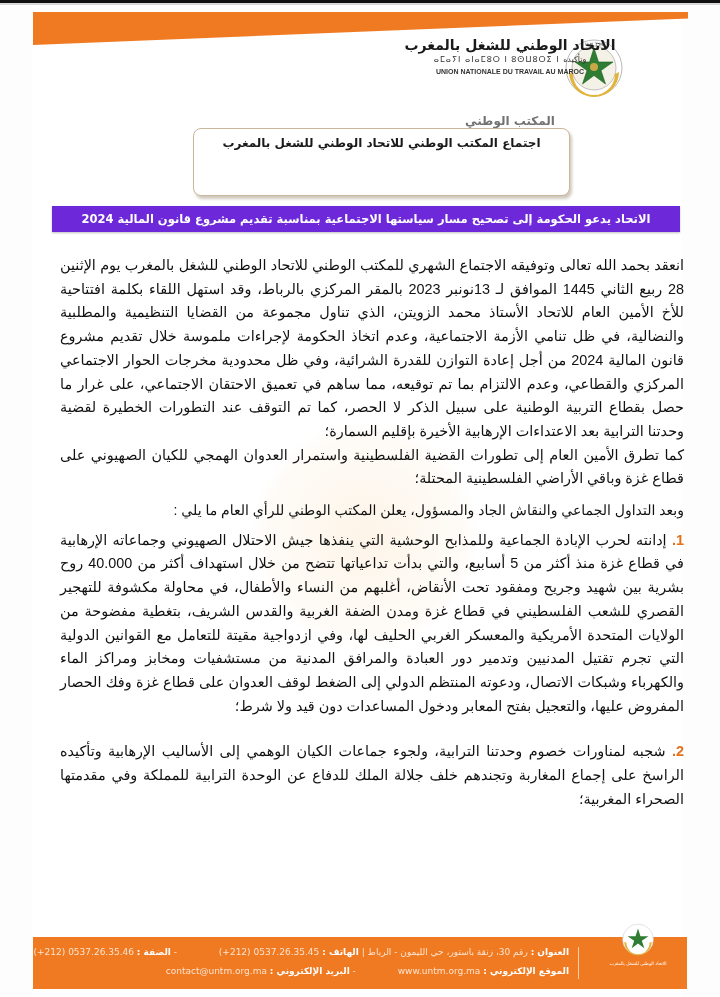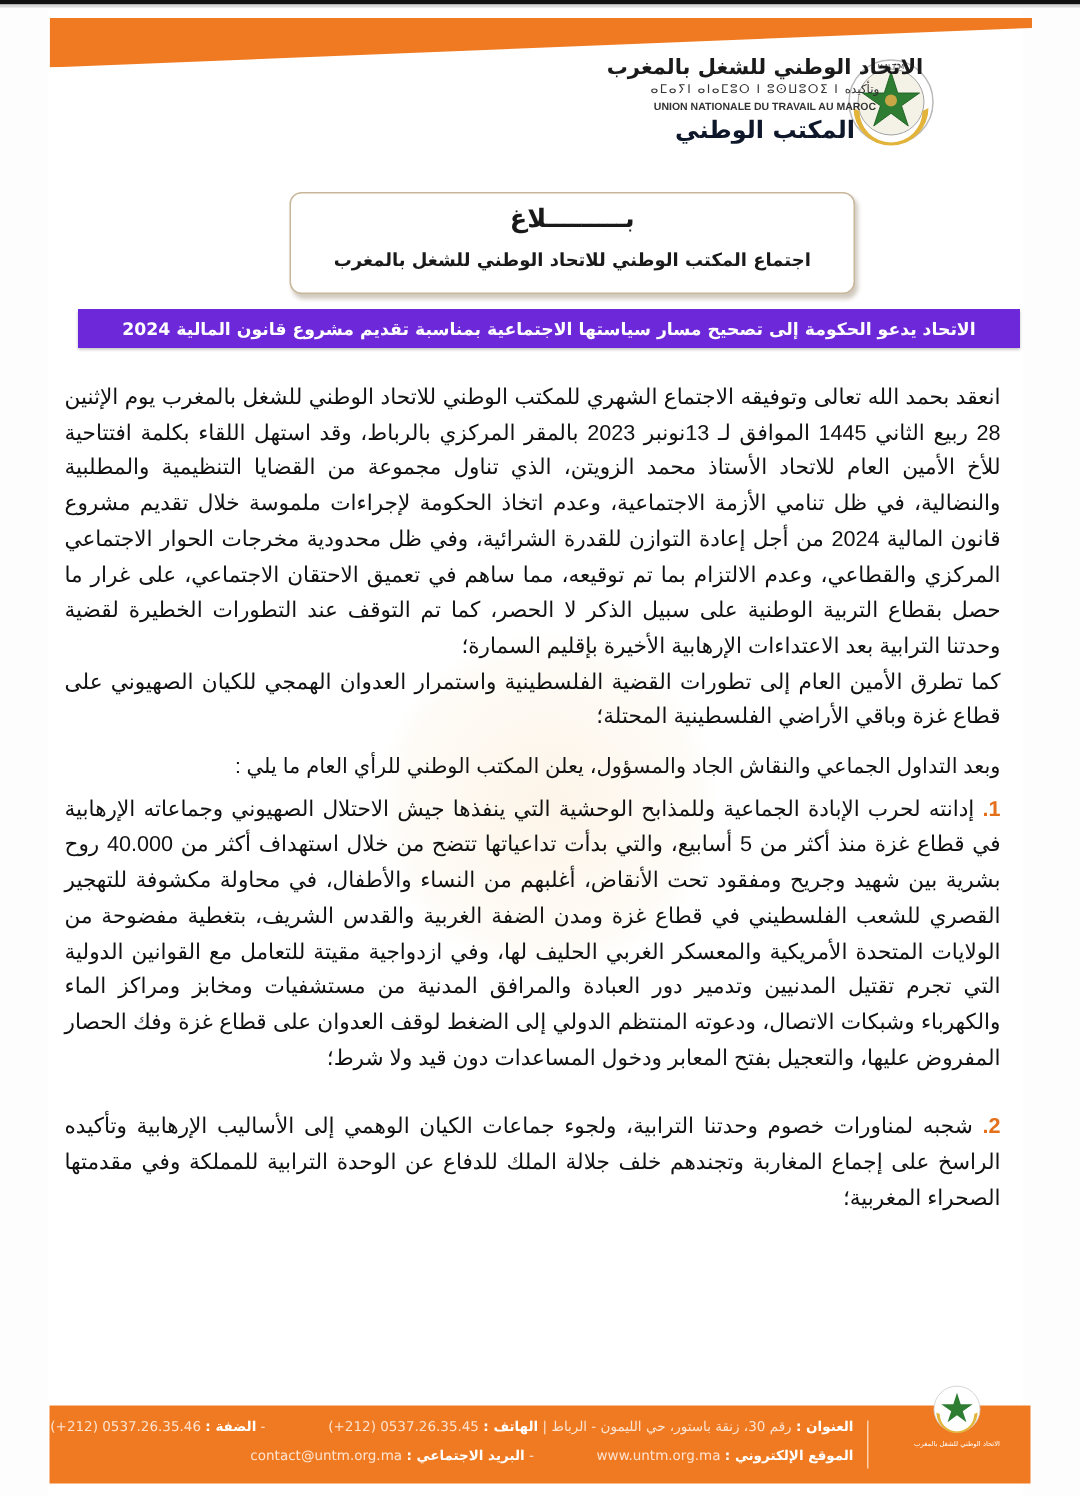--- a/index.html
+++ b/index.html
@@ -17,38 +17,38 @@
     position: absolute; left: 33px; top: 12px; width: 655px; height: 33px;
     background: #f07a22;
     clip-path: polygon(0 0, 100% 0, 100% 20%, 0 100%);
   }
   .header-right {
     position: absolute; right: 100px; top: 36px; width: 220px; text-align: center; direction: rtl;
   }
   .org-ar { font-family: "DejaVu Sans", sans-serif; font-weight: bold; font-size: 14px; color: #1a1a1a; line-height: 18px; }
   .org-tf { font-family: "DejaVu Sans", sans-serif; font-size: 8px; color: #333; letter-spacing: 1px; line-height: 12px; direction: ltr; }
   .org-fr { font-family: "Liberation Sans", sans-serif; font-size: 7px; color: #333; line-height: 11px; direction: ltr; font-weight: bold; }
-  .org-bureau { font-family: "DejaVu Sans", sans-serif; font-size: 16px; font-weight: bold; color: #0f172a; line-height: 20px; }
+  .org-bureau { font-family: "DejaVu Sans", sans-serif; font-size: 12px; font-weight: bold; color: #737373; line-height: 20px; margin-top: 34px; }
   .logo { position: absolute; left: 563px; top: 38px; width: 62px; height: 62px; }
   .title-box {
     position: absolute; left: 193px; top: 128px; width: 375px; height: 66px;
     border: 1.5px solid #c8b79a; border-radius: 8px;
     box-shadow: 2px 3px 3px rgba(120,100,70,0.35);
     background: #fff; text-align: center; direction: rtl;
   }
   .title-word { font-family: "DejaVu Sans", sans-serif; font-weight: bold; font-size: 17px; line-height: 26px; margin-top: 4px; letter-spacing: 3px; }
   .title-main { font-family: "DejaVu Sans", sans-serif; font-weight: bold; font-size: 12px; line-height: 28px; }
   .subtitle-bar {
     position: absolute; left: 52px; top: 206px; width: 628px; height: 26px;
     background: #6d28d9; color: #fff; direction: rtl; text-align: center;
     font-family: "DejaVu Sans", sans-serif; font-weight: bold; font-size: 11.5px; line-height: 26px;
     box-shadow: 0 1px 2px rgba(0,0,0,0.25);
   }
   .body-text {
-    position: absolute; left: 43px; top: 254px; width: 624px; direction: rtl; text-align: justify;
+    position: absolute; left: 60px; top: 254px; width: 624px; direction: rtl; text-align: justify;
     font-family: "Liberation Sans", sans-serif; font-size: 14.4px; line-height: 23.7px; color: #111;
   }
   .body-text p { margin: 0; }
   .body-text .bold-line { font-weight: normal; margin-top: 8px; margin-bottom: 6px; font-size: 14px; }
   .body-text .item { margin-top: 2px; }
   .body-text .item2 { margin-top: 22px; }
   .num { color: #e5701c; font-weight: bold; }
   .watermark {
     position: absolute; left: 250px; top: 420px; width: 230px; height: 230px; border-radius: 50%;
     background: radial-gradient(circle, rgba(250,225,190,0.35) 0%, rgba(250,230,200,0.15) 60%, rgba(255,255,255,0) 70%);
@@ -91,21 +91,20 @@
 </svg>
 
 <div class="header-right">
   <div class="org-ar">الاتحاد الوطني للشغل بالمغرب</div>
   <div class="org-tf">ⴰⵎⴰⵢⵏ ⴰⵏⴰⵎⵓⵔ ⵏ ⵓⵙⵡⵓⵔⵉ ⵏ وتأكيده</div>
   <div class="org-fr">UNION NATIONALE DU TRAVAIL AU MAROC</div>
   <div class="org-bureau">المكتب الوطني</div>
 </div>
 
 <div class="title-box">
-  <div class="title-word">بـــــــــلاغ</div>
   <div class="title-main">اجتماع المكتب الوطني للاتحاد الوطني للشغل بالمغرب</div>
 </div>
 
 <div class="subtitle-bar">الاتحاد يدعو الحكومة إلى تصحيح مسار سياستها الاجتماعية بمناسبة تقديم مشروع قانون المالية 2024</div>
 
 <div class="watermark"></div>
 
 <div class="body-text">
   <p>انعقد بحمد الله تعالى وتوفيقه الاجتماع الشهري للمكتب الوطني للاتحاد الوطني للشغل بالمغرب يوم الإثنين 28 ربيع الثاني 1445 الموافق لـ 13نونبر 2023 بالمقر المركزي بالرباط، وقد استهل اللقاء بكلمة افتتاحية للأخ الأمين العام للاتحاد الأستاذ محمد الزويتن، الذي تناول مجموعة من القضايا التنظيمية والمطلبية والنضالية، في ظل تنامي الأزمة الاجتماعية، وعدم اتخاذ الحكومة لإجراءات ملموسة خلال تقديم مشروع قانون المالية 2024 من أجل إعادة التوازن للقدرة الشرائية، وفي ظل محدودية مخرجات الحوار الاجتماعي المركزي والقطاعي، وعدم الالتزام بما تم توقيعه، مما ساهم في تعميق الاحتقان الاجتماعي، على غرار ما حصل بقطاع التربية الوطنية على سبيل الذكر لا الحصر، كما تم التوقف عند التطورات الخطيرة لقضية وحدتنا الترابية بعد الاعتداءات الإرهابية الأخيرة بإقليم السمارة؛</p>
   <p>كما تطرق الأمين العام إلى تطورات القضية الفلسطينية واستمرار العدوان الهمجي للكيان الصهيوني على قطاع غزة وباقي الأراضي الفلسطينية المحتلة؛</p>
@@ -137,16 +136,16 @@
     <span class="lbl">الهاتف :</span>
     <span class="ltr">(+212) 0537.26.35.45</span>
     <span> - </span>
     <span class="lbl">الضفة :</span>
     <span class="ltr">(+212) 0537.26.35.46</span>
   </div>
   <div class="footer-line2">
     <span class="lbl">الموقع الإلكتروني :</span>
     <span class="ltr">www.untm.org.ma</span>
     <span> - </span>
-    <span class="lbl">البريد الاجتماعي :</span>
+    <span class="lbl">البريد الإلكتروني :</span>
     <span class="ltr">contact@untm.org.ma</span>
   </div>
 </div>
 
 </body></html>

